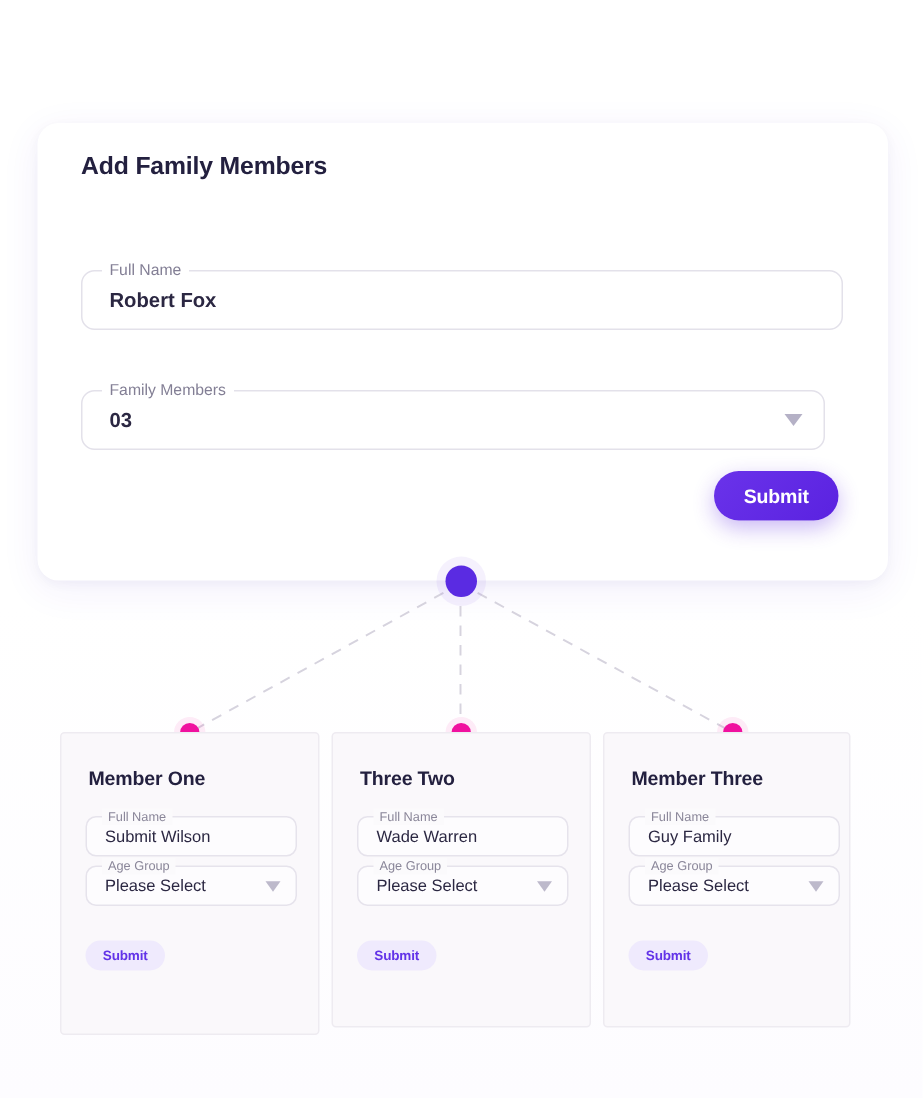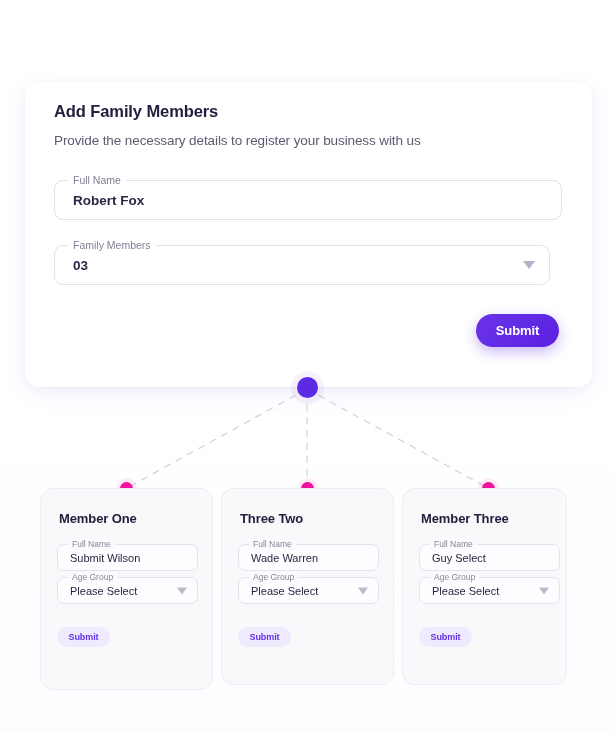--- a/index.html
+++ b/index.html
@@ -86,21 +86,21 @@
     right: 14px;
     top: 50%;
     transform: translateY(-50%);
     width: 0; height: 0;
     border-left: 6px solid transparent;
     border-right: 6px solid transparent;
     border-top: 8px solid #b5b1c6;
   }
 
   #field-fullname { left: 54px; top: 180px; width: 508px; height: 40px; }
-  #field-members  { left: 54px; top: 245px; width: 496px; height: 40px; }
+  #field-members  { left: 54px; top: 260px; width: 496px; height: 40px; }
 
   
   #submit-main {
     position: absolute;
     left: 476px;
     top: 314px;
     width: 83px;
     height: 33px;
     border: none;
     border-radius: 17px;
@@ -143,21 +143,21 @@
   }
   #leaf-1 { left: 120px; top: 482px; }
   #leaf-2 { left: 301px; top: 482px; }
   #leaf-3 { left: 482px; top: 482px; }
 
   
   .member-card {
     position: absolute;
     background: #faf8fb;
     border: 1px solid #eeebf1;
-    border-radius: 13px;
+    border-radius: 3px;
     box-sizing: border-box;
   }
   #member-card-0 { left: 40px;  top: 488px; width: 173px; height: 202px; }
   #member-card-1 { left: 221px; top: 488px; width: 173px; height: 197px; }
   #member-card-2 { left: 402px; top: 488px; width: 165px; height: 197px; }
 
   .member-title {
     position: absolute;
     left: 18px;
     top: 22px;
@@ -245,21 +245,20 @@
   .wm-en { color: #8fd6ae; }
   .wm-cn { color: #6fb8e8; }
 </style>
 </head>
 <body>
 
 <div id="stage">
 
   <div class="main-card">
     <div class="panel-title">Add Family Members</div>
-    <div class="panel-sub">Provide the necessary details to register your business with us</div>
   </div>
 
   <div class="field" id="field-fullname">
     <span class="legend">Full Name</span>
     <span class="value">Robert Fox</span>
   </div>
 
   <div class="field" id="field-members">
     <span class="legend">Family Members</span>
     <span class="value">03</span>
@@ -304,21 +303,21 @@
       <span class="value">Please Select</span>
       <span class="caret"></span>
     </div>
     <button class="m-submit">Submit</button>
   </div>
 
   <div class="member-card" id="member-card-2">
     <div class="member-title">Member Three</div>
     <div class="m-field m-field-name">
       <span class="legend">Full Name</span>
-      <span class="value">Guy Select</span>
+      <span class="value">Guy Family</span>
     </div>
     <div class="m-field m-field-age">
       <span class="legend">Age Group</span>
       <span class="value">Please Select</span>
       <span class="caret"></span>
     </div>
     <button class="m-submit">Submit</button>
   </div>
 
 

